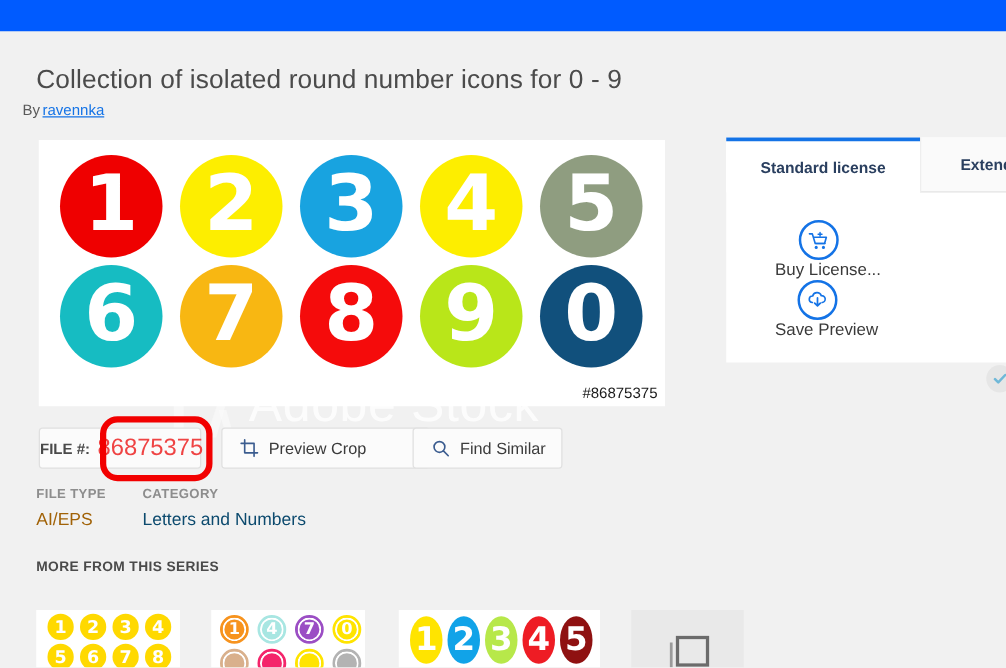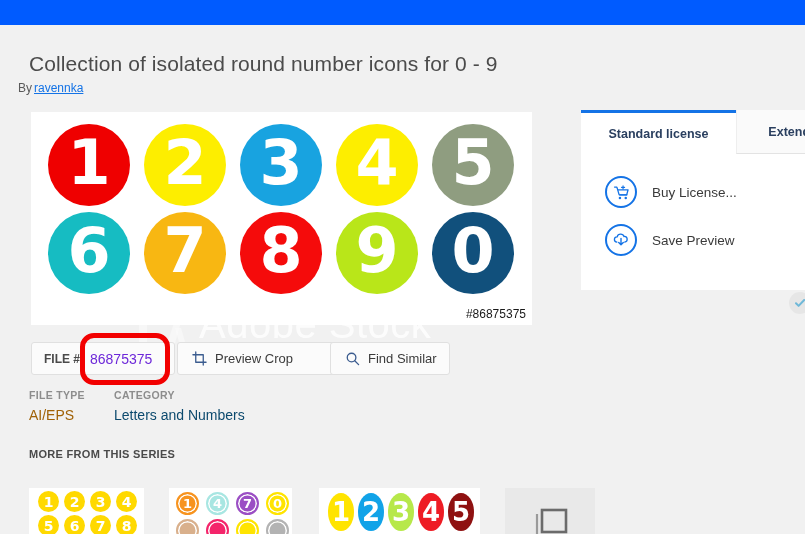--- a/index.html
+++ b/index.html
@@ -94,21 +94,21 @@
     border-top: 3px solid #1473e6;
     text-align: center;
   }
   .tab.inactive {
     left: 155px; width: 120px;
     background: #fafafa; color: #2a3f5f;
     border-bottom: 1px solid #e3e3e3;
     border-left: 1px solid #eeeeee;
   }
   .action-row {
-    position: absolute; display: flex; align-items: center; left: 24px;
+    position: absolute; display: flex; align-items: center; left: 24px; flex-direction: column;
   }
   .action-row .ico {
     width: 32px; height: 32px; border-radius: 50%;
     border: 2px solid #1473e6;
     display: flex; align-items: center; justify-content: center;
   }
   .action-row .lbl {
     margin-left: 15px; font-size: 13.5px; color: #3a3a3a; white-space: nowrap;
   }
   .check-badge {
@@ -122,21 +122,21 @@
   .actionbar { position: absolute; left: 31px; top: 342px; height: 33px; }
   .btn {
     position: absolute; top: 0; height: 33px;
     background: #fbfbfb;
     border: 1px solid #e0e0e0; border-radius: 3px;
     display: flex; align-items: center;
     font-size: 13px; color: #3b3b3b;
     white-space: nowrap;
   }
   .btn .k { font-weight: 700; color: #4a4a4a; font-size: 12px; margin-right: 6px; }
-  .btn .v { color: #6d28d9; font-size: 14px; }
+  .btn .v { color: #ef4444; font-size: 19px; }
   .btn .bico { margin-right: 8px; display: flex; align-items: center; }
 
   .annot {
     position: absolute; left: 80px; top: 333px;
     width: 90px; height: 52px;
     border: 5px solid #f20000; border-radius: 14px;
     pointer-events: none;
   }
 
   
@@ -262,21 +262,21 @@
     </div>
   </div>
 
   <div class="check-badge">
     <svg width="14" height="14" viewBox="0 0 14 14">
       <path d="M3 7.3l2.6 2.6L11.2 4" stroke="#6fb8d8" stroke-width="2" fill="none" stroke-linecap="round" stroke-linejoin="round"></path>
     </svg>
   </div>
 
   <div class="actionbar">
-    <div class="btn" style="left:0; width:144px; padding:0 12px;">
+    <div class="btn" style="left:0; width:130px; padding:0 0;">
       <span class="k">FILE #:</span>
       <span class="v">86875375</span>
     </div>
 
     <div class="btn" style="left:146px; width:167px; padding:0 14px;">
       <span class="bico">
         <svg width="15" height="15" viewBox="0 0 16 16">
           <path d="M4 1v11h11" stroke="#3b5c8f" stroke-width="1.4" fill="none" stroke-linecap="round" stroke-linejoin="round"></path>
           <path d="M1 4h11v11" stroke="#3b5c8f" stroke-width="1.4" fill="none" stroke-linecap="round" stroke-linejoin="round"></path>
         </svg>

